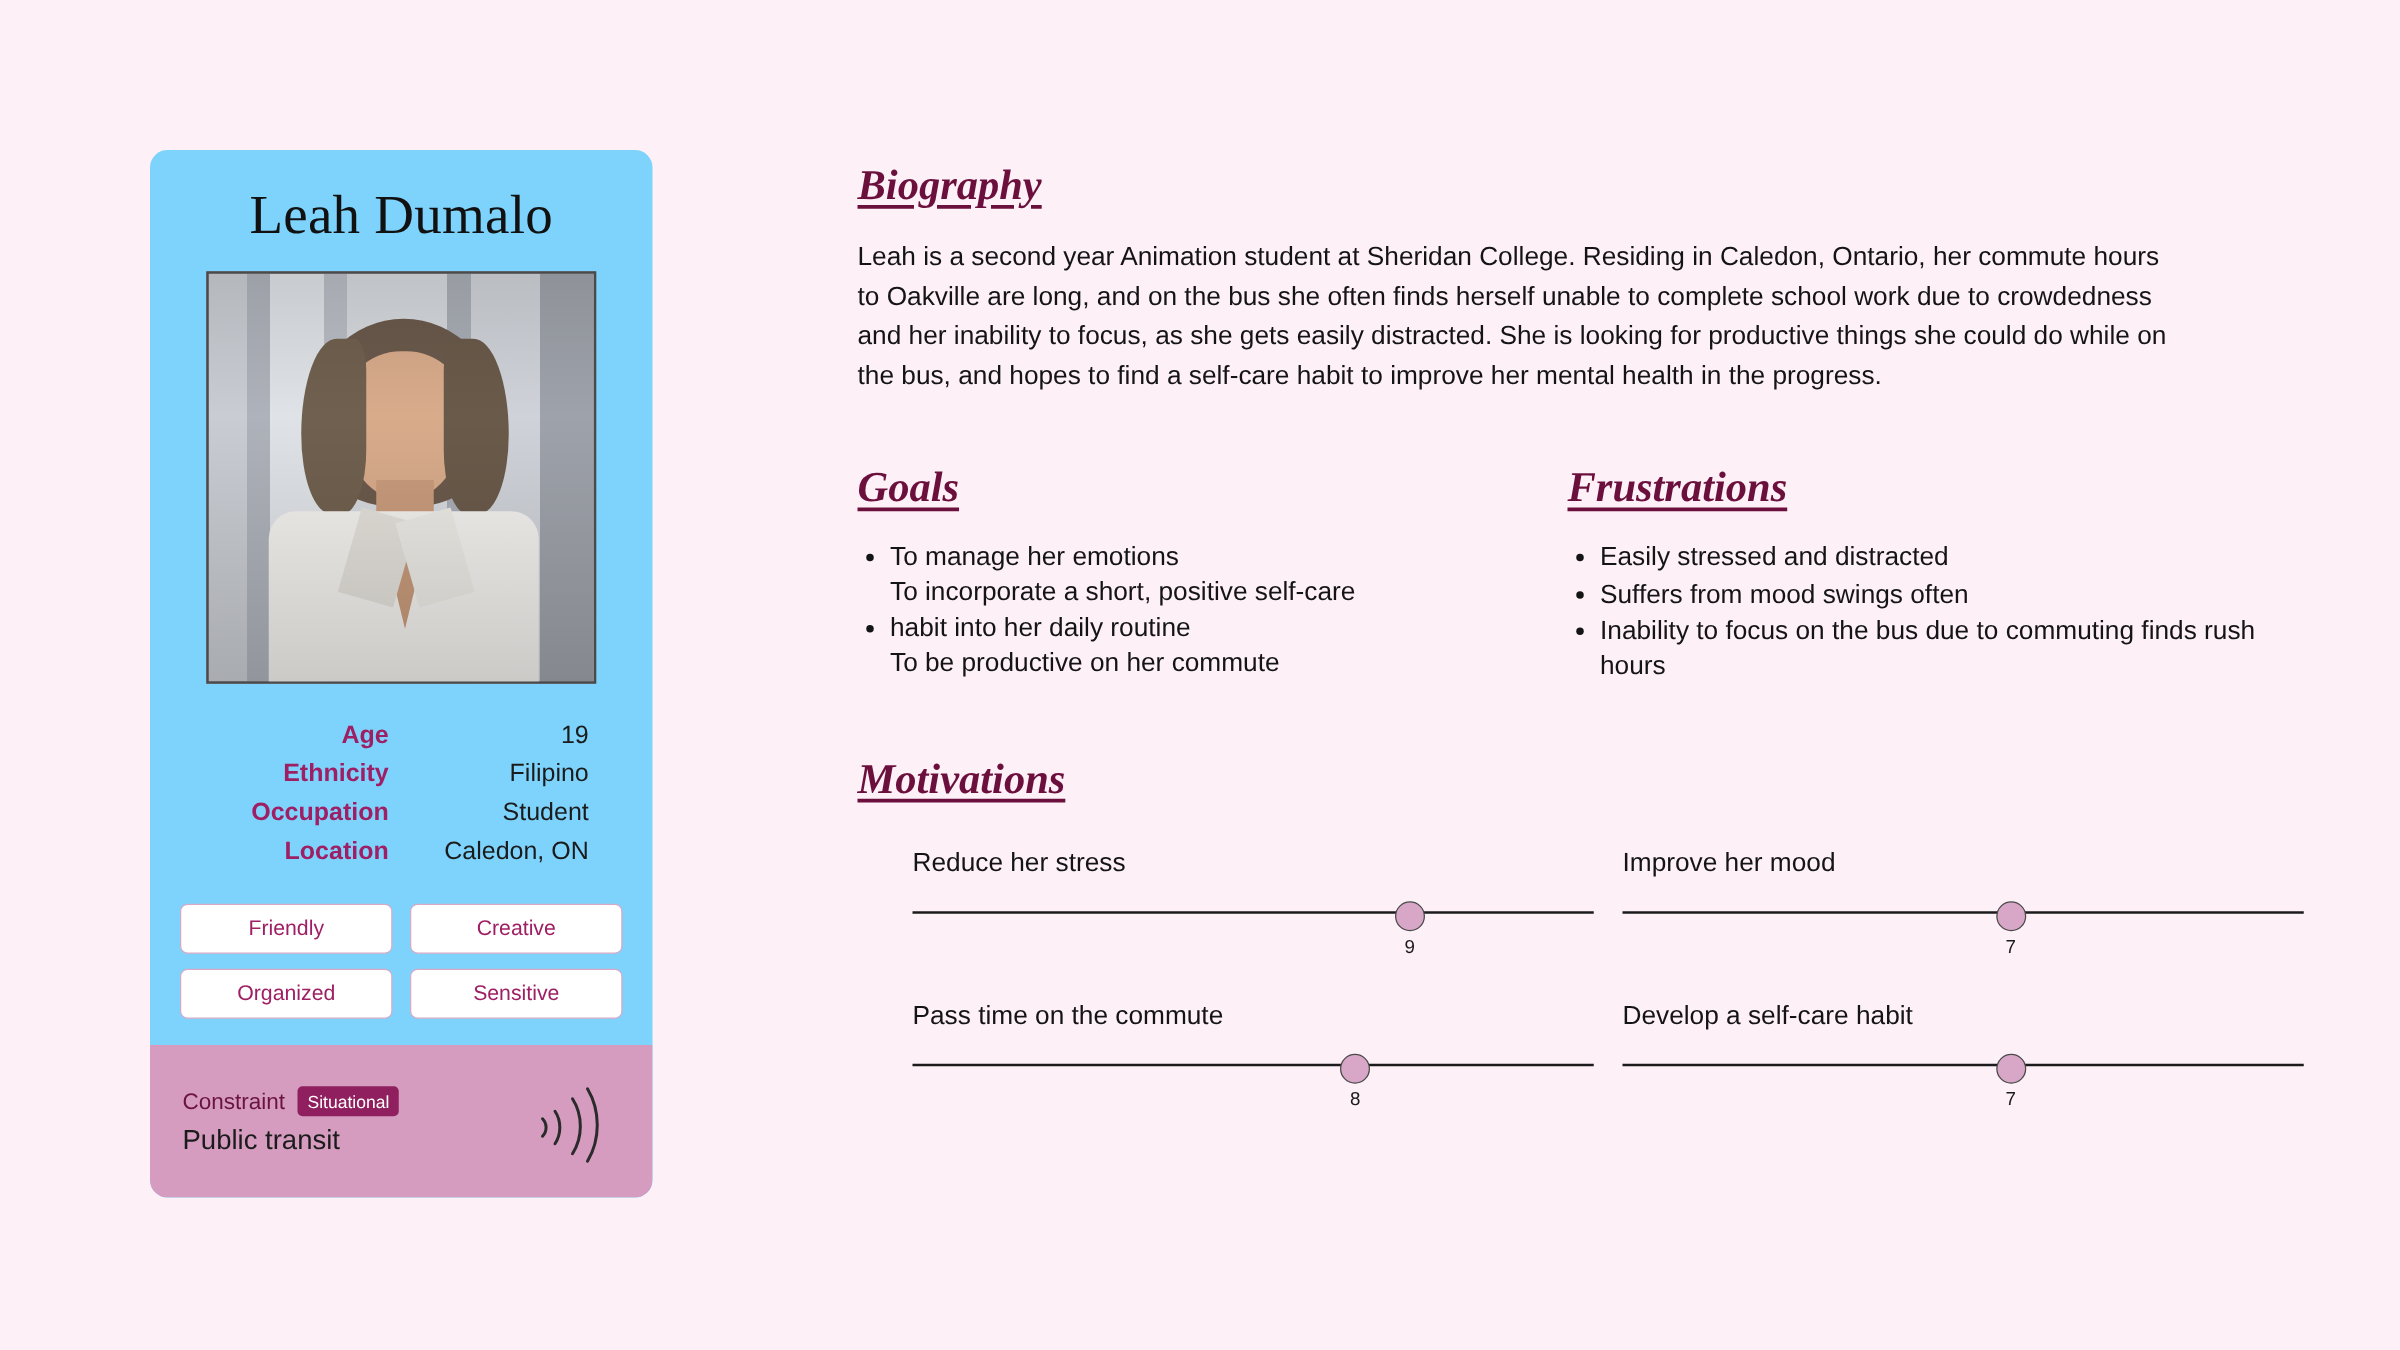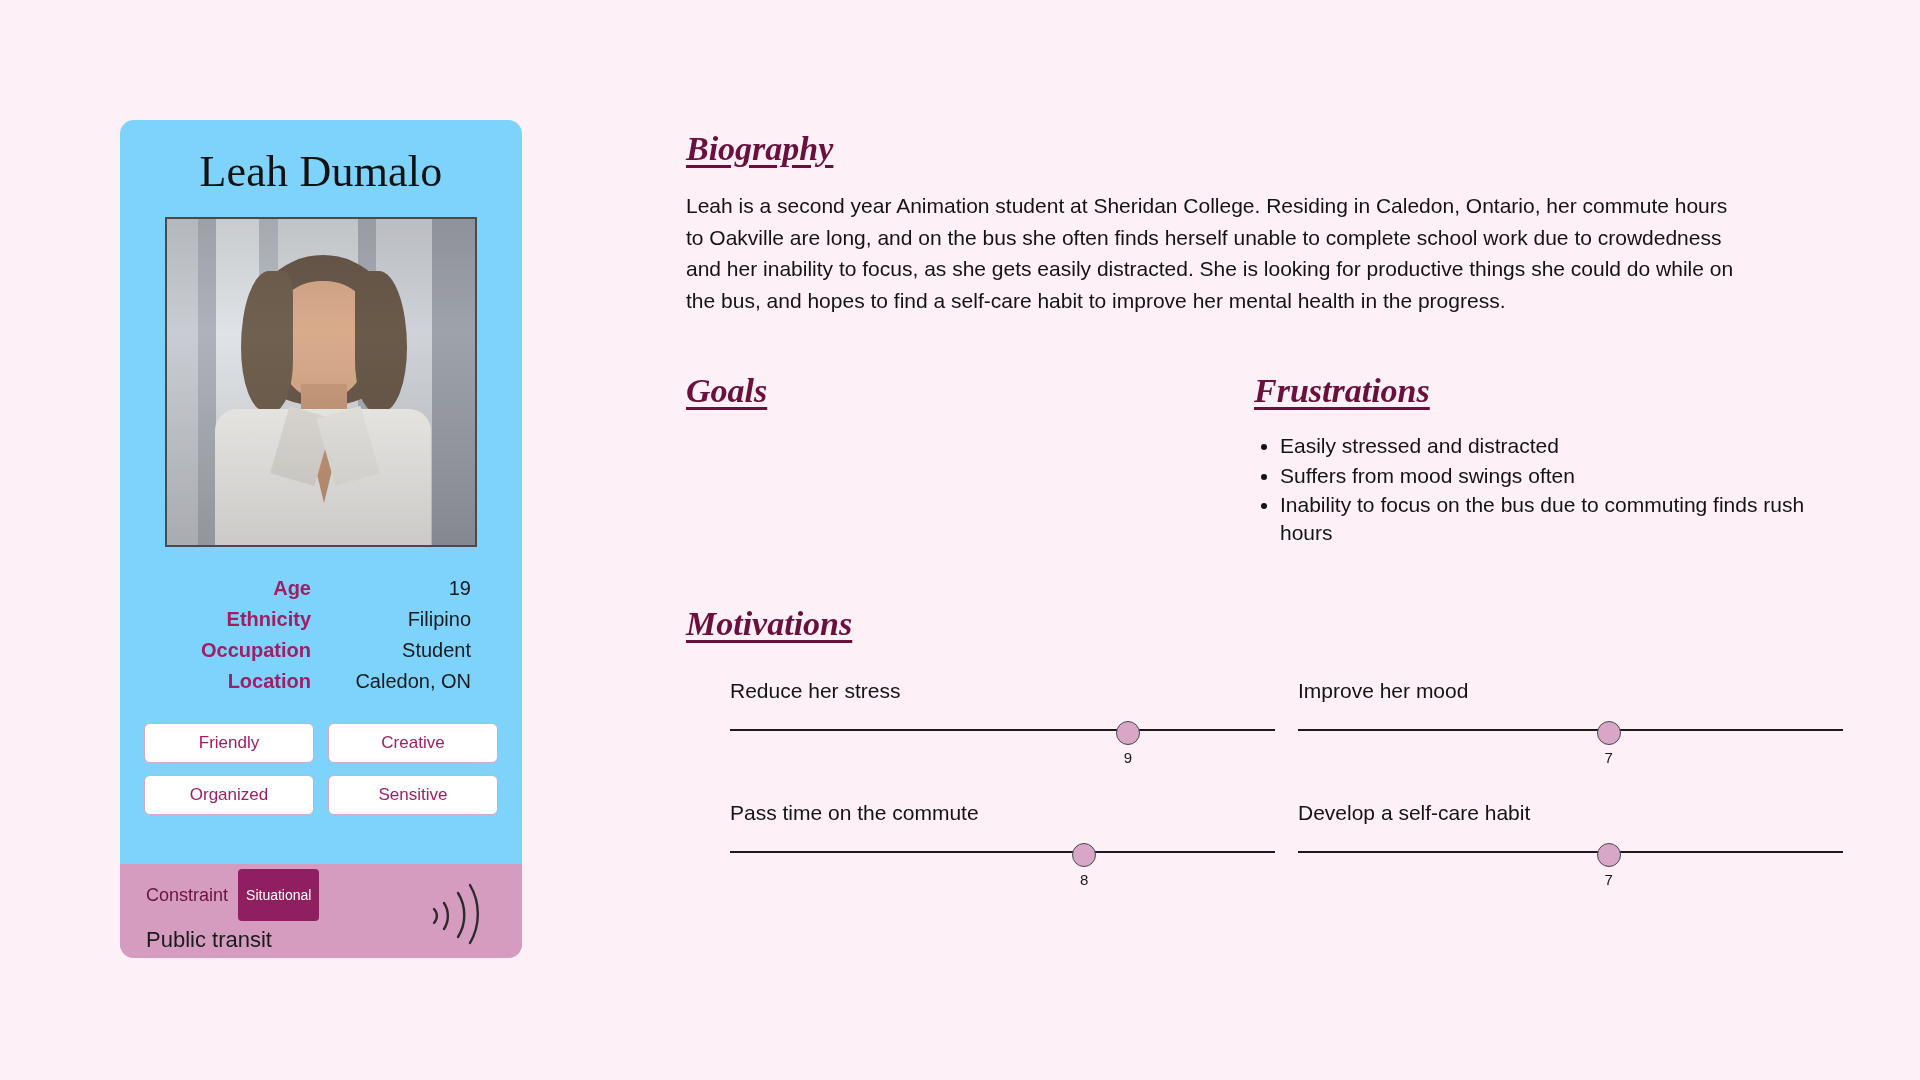--- a/index.html
+++ b/index.html
@@ -175,39 +175,39 @@
     justify-content: center;
     color: #9e1f63;
     font-size: 17px;
   }
 
   .constraint-bar {
     position: absolute;
     left: 0;
     bottom: 0;
     width: 100%;
-    height: 94px;
+    height: 122px;
     background: #d59cc0;
     display: flex;
     align-items: center;
     justify-content: space-between;
     box-sizing: border-box;
     padding: 0 26px;
   }
   .constraint-left { display: flex; flex-direction: column; gap: 6px; }
   .constraint-top-row { display: flex; align-items: center; gap: 10px; }
   .constraint-title {
     font-size: 18px;
     color: #6a1340;
   }
   .constraint-badge {
     background: #8f1f5e;
     color: #ffffff;
     font-size: 14px;
-    padding: 18px 8px;
+    padding: 4px 8px;
     border-radius: 4px;
   }
   .constraint-value {
     font-size: 22px;
     color: #1b1b1b;
   }
   .wave-icon { width: 86px; height: 72px; }
 
   
   .content {
@@ -367,20 +367,26 @@
   </div>
 
   <div class="content">
 
     <h2 class="section-head">Biography</h2>
     <p class="bio-text">Leah is a second year Animation student at Sheridan College. Residing in Caledon, Ontario, her commute hours to Oakville are long, and on the bus she often finds herself unable to complete school work due to crowdedness and her inability to focus, as she gets easily distracted. She is looking for productive things she could do while on the bus, and hopes to find a self-care habit to improve her mental health in the progress.</p>
 
     <div class="two-col">
       <div class="col-left">
         <h2 class="section-head">Goals</h2>
+        <ul class="bullets">
+          <li style="white-space:pre-line">To manage her emotions
+To incorporate a short, positive self-care</li>
+          <li style="white-space:pre-line">habit into her daily routine
+To be productive on her commute</li>
+        </ul>
       </div>
       <div class="col-right">
         <h2 class="section-head">Frustrations</h2>
         <ul class="bullets">
           <li>Easily stressed and distracted</li>
           <li>Suffers from mood swings often</li>
           <li>Inability to focus on the bus due to commuting finds rush hours</li>
         </ul>
       </div>
     </div>

